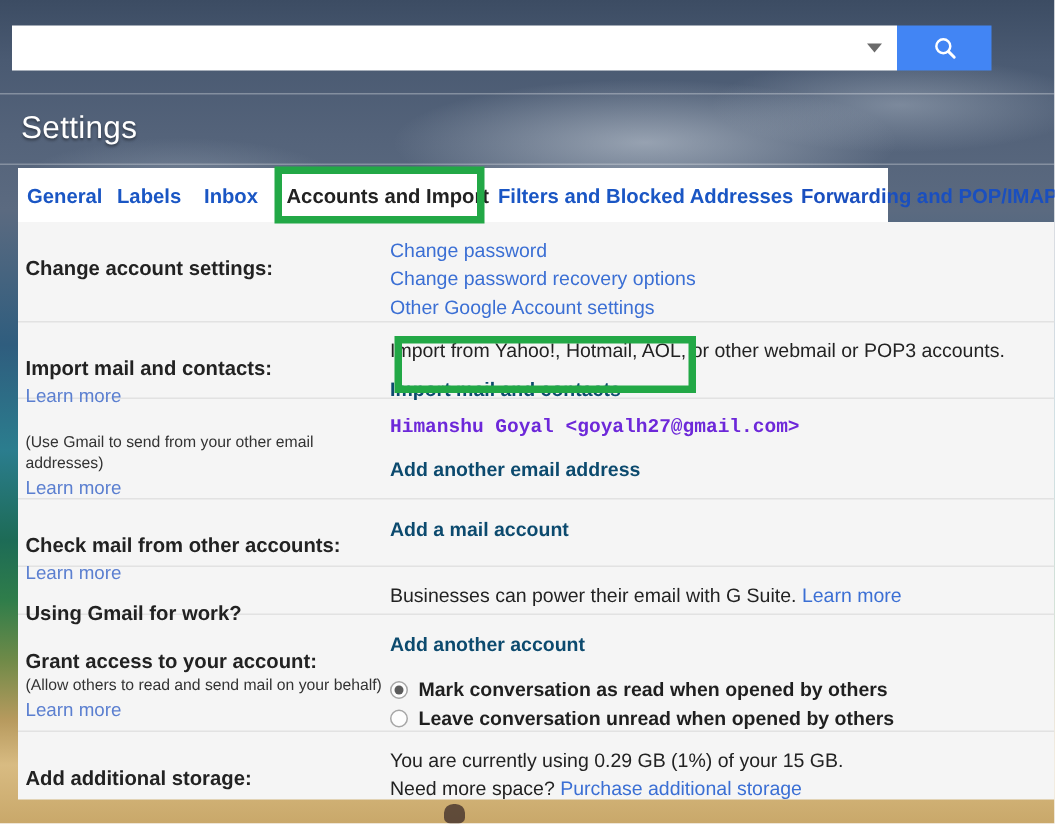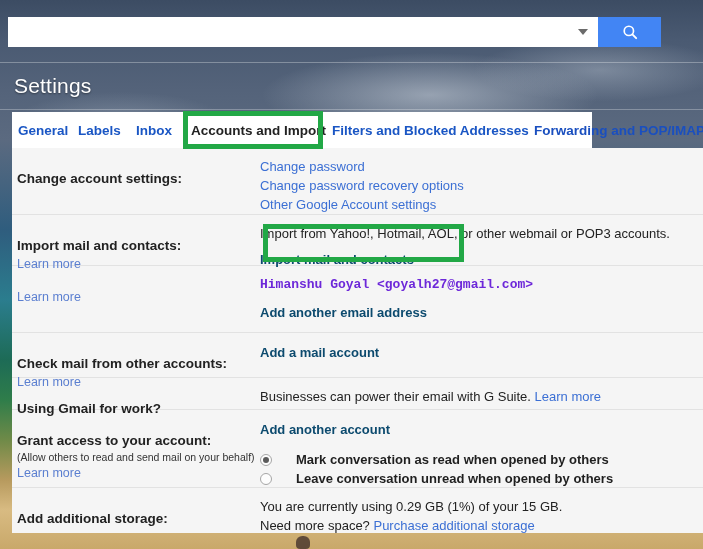--- a/index.html
+++ b/index.html
@@ -139,21 +139,21 @@
   }
   .lnk-bold {
     font-size: 13px; font-weight: bold; color: #0c4a6e; line-height: 21px;
     cursor: pointer; display: block; width: fit-content;
   }
   .inline-lnk {
     color: #3b6fd4; cursor: pointer;
   }
 
   .radio-line {
-    display: flex; align-items: center; gap: 24px; line-height: 19px;
+    display: flex; align-items: center; gap: 7px; line-height: 19px;
   }
   .radio {
     width: 12px; height: 12px; border-radius: 50%;
     border: 1px solid #a6a6a6; background: #fdfdfd;
     display: inline-flex; align-items: center; justify-content: center;
     flex: 0 0 12px; cursor: pointer;
   }
   .radio .dot {
     width: 6px; height: 6px; border-radius: 50%; background: #5b5b5b;
   }
@@ -222,20 +222,21 @@
         <span class="lnk lnk-small">Learn more</span>
       </div>
       <div class="row-value">
         <div class="val-text">Import from Yahoo!, Hotmail, AOL, or other webmail or POP3 accounts.</div>
         <span class="lnk-bold" style="margin-top:6px;">Import mail and contacts</span>
       </div>
     </div>
 
     <div class="row" style="height:67px;">
       <div class="row-label">
+        <div class="lbl-note">(Use Gmail to send from your other email addresses)</div>
         <span class="lnk lnk-small">Learn more</span>
       </div>
       <div class="row-value">
         <div class="val-bold">Himanshu Goyal &lt;goyalh27@gmail.com&gt;</div>
         <span class="lnk-bold" style="margin-top:7px;">Add another email address</span>
       </div>
     </div>
 
     <div class="row" style="height:45px;">
       <div class="row-label">

